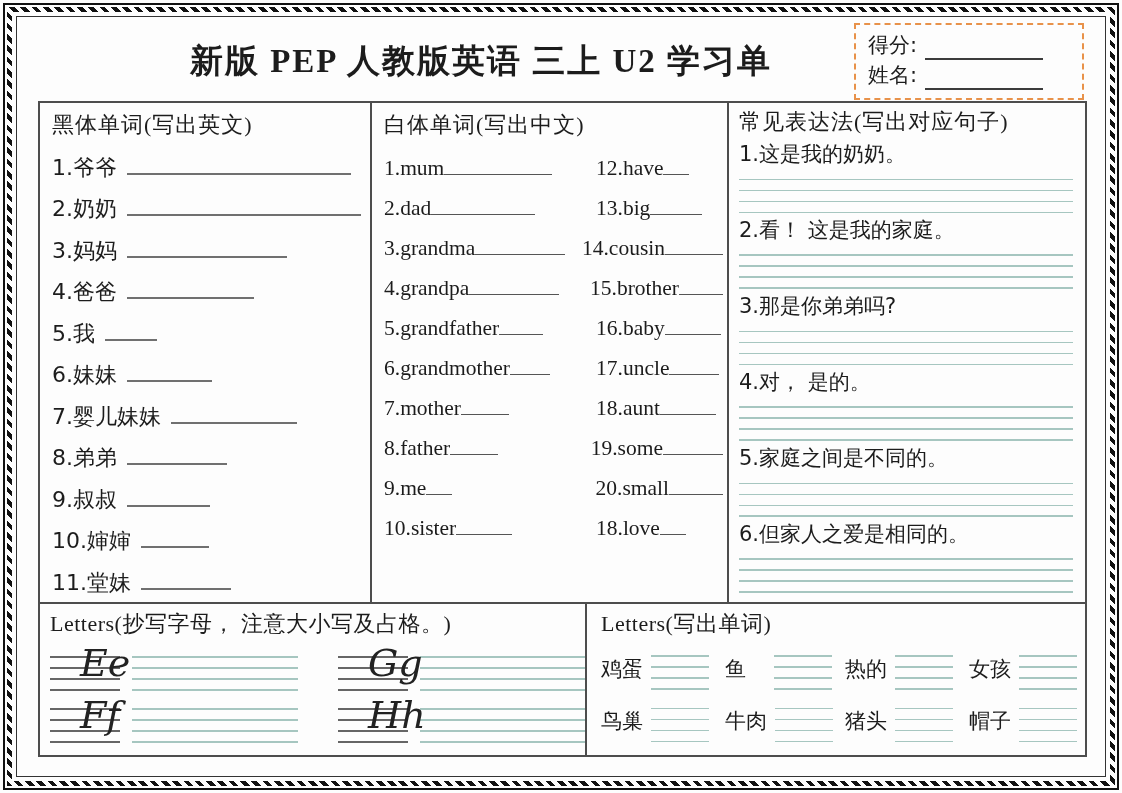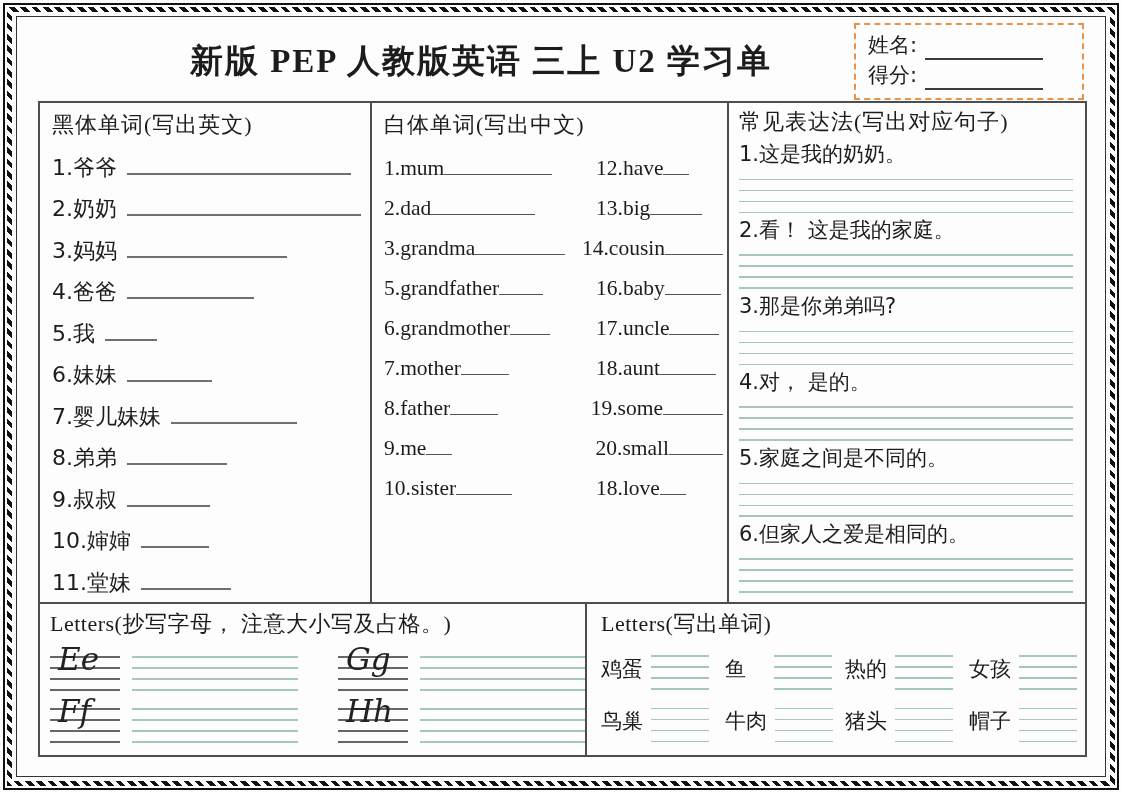--- a/index.html
+++ b/index.html
@@ -51,21 +51,21 @@
   .expr-lines { height:45px; width:100%; margin-top:1px; }
 
   .row-bottom { display:flex; height:153px; border-top:2px solid #4d4d4d; }
   .lb-left  { width:545px; padding:4px 0 0 10px; }
   .lb-right { flex:1; border-left:2px solid #4d4d4d; padding:4px 6px 0 14px; }
   .sec-header { font-size:22px; letter-spacing:0.5px; line-height:32px;
                 font-family:"Liberation Serif","DejaVu Sans", serif; }
 
   .lc-row { display:flex; align-items:flex-start; margin-top:7px; }
   .sample { position:relative; width:70px; height:45px; --lc:#666; flex:none; }
-  .sample .letter { position:absolute; top:-6px; left:8px; font-size:31px;
+  .sample .letter { position:absolute; top:-6px; left:30px; font-size:38px;
                     font-family:"DejaVu Serif", serif; font-style:italic; color:#222; }
   .practice { width:166px; height:45px; margin-left:12px; flex:none; }
   .lc-gap { width:40px; flex:none; }
 
   .lw-row { display:flex; align-items:center; margin-top:6px; font-size:21px;text-align:right; }
   .lw-pair { display:flex; align-items:center; flex:none; }
   .lw-lines { width:58px; height:46px; margin-left:8px; flex:none; }
 </style>
 </head>
 <body>
@@ -74,25 +74,25 @@
   <div class="fr-outer"></div>
   <div class="fr-band"></div>
   <div class="fr-inner"></div>
 
   <div class="content">
 
     <div class="header-row">
       <div class="title">新版 PEP 人教版英语 三上 U2 学习单</div>
       <div class="name-box">
         <div class="nb-row">
+          <span>得分:</span>
+          <span class="nb-line"></span>
+        </div>
+        <div class="nb-row">
           <span>姓名:</span>
-          <span class="nb-line"></span>
-        </div>
-        <div class="nb-row">
-          <span>得分:</span>
           <span class="nb-line"></span>
         </div>
       </div>
     </div>
 
     <div class="sheet">
       <div class="row-top">
 
         <div class="col1">
           <div class="col-header">黑体单词(写出英文)</div>
@@ -117,20 +117,24 @@
           </div>
           <div class="ww-row">
             <div class="ww-l"><span>2.dad</span><span class="blank2" style="width:104px"></span></div>
             <div class="ww-r"><span>13.big</span><span class="blank2" style="width:52px"></span></div>
           </div>
           <div class="ww-row">
             <div class="ww-l"><span>3.grandma</span><span class="blank2" style="width:90px"></span></div>
             <div class="ww-r"><span>14.cousin</span><span class="blank2" style="width:58px"></span></div>
           </div>
           <div class="ww-row">
+            <div class="ww-l"><span>4.grandpa</span><span class="blank2" style="width:90px"></span></div>
+            <div class="ww-r"><span>15.brother</span><span class="blank2" style="width:44px"></span></div>
+          </div>
+          <div class="ww-row">
             <div class="ww-l"><span>5.grandfather</span><span class="blank2" style="width:44px"></span></div>
             <div class="ww-r"><span>16.baby</span><span class="blank2" style="width:56px"></span></div>
           </div>
           <div class="ww-row">
             <div class="ww-l"><span>6.grandmother</span><span class="blank2" style="width:40px"></span></div>
             <div class="ww-r"><span>17.uncle</span><span class="blank2" style="width:50px"></span></div>
           </div>
           <div class="ww-row">
             <div class="ww-l"><span>7.mother</span><span class="blank2" style="width:48px"></span></div>
             <div class="ww-r"><span>18.aunt</span><span class="blank2" style="width:56px"></span></div>

